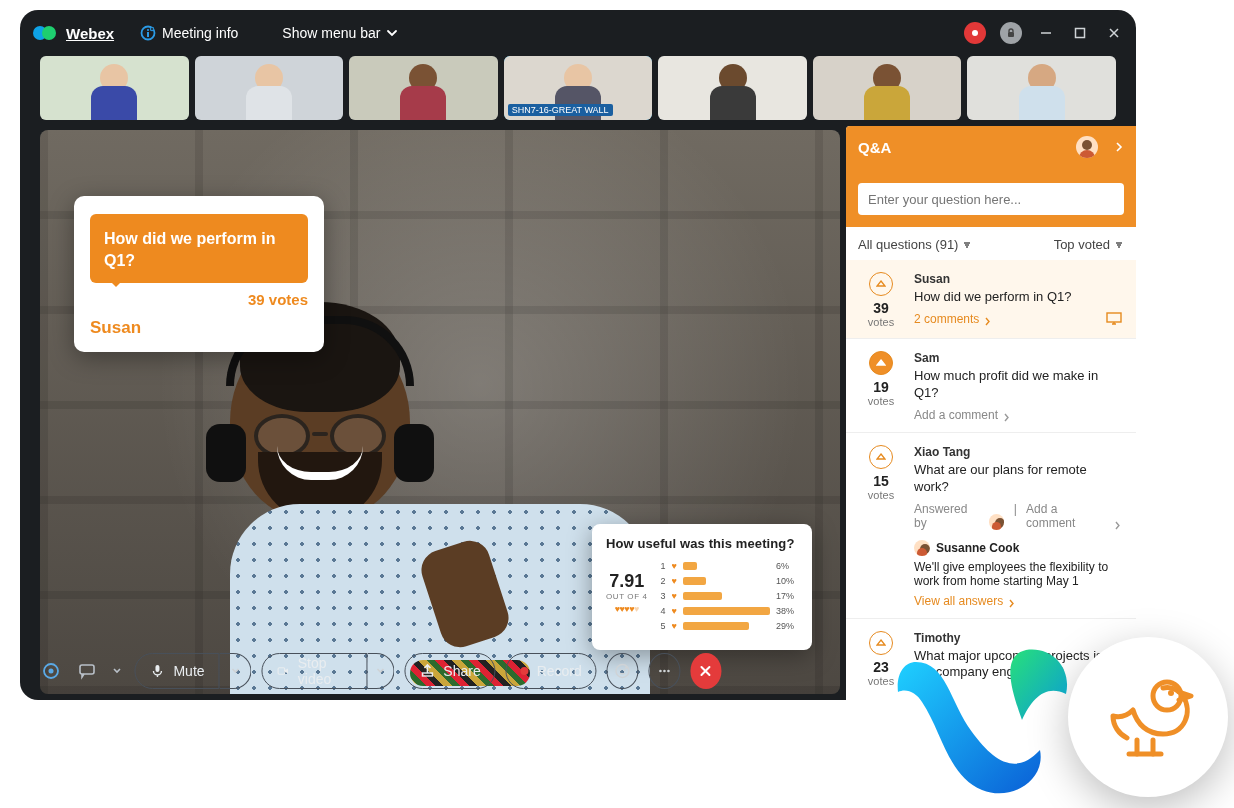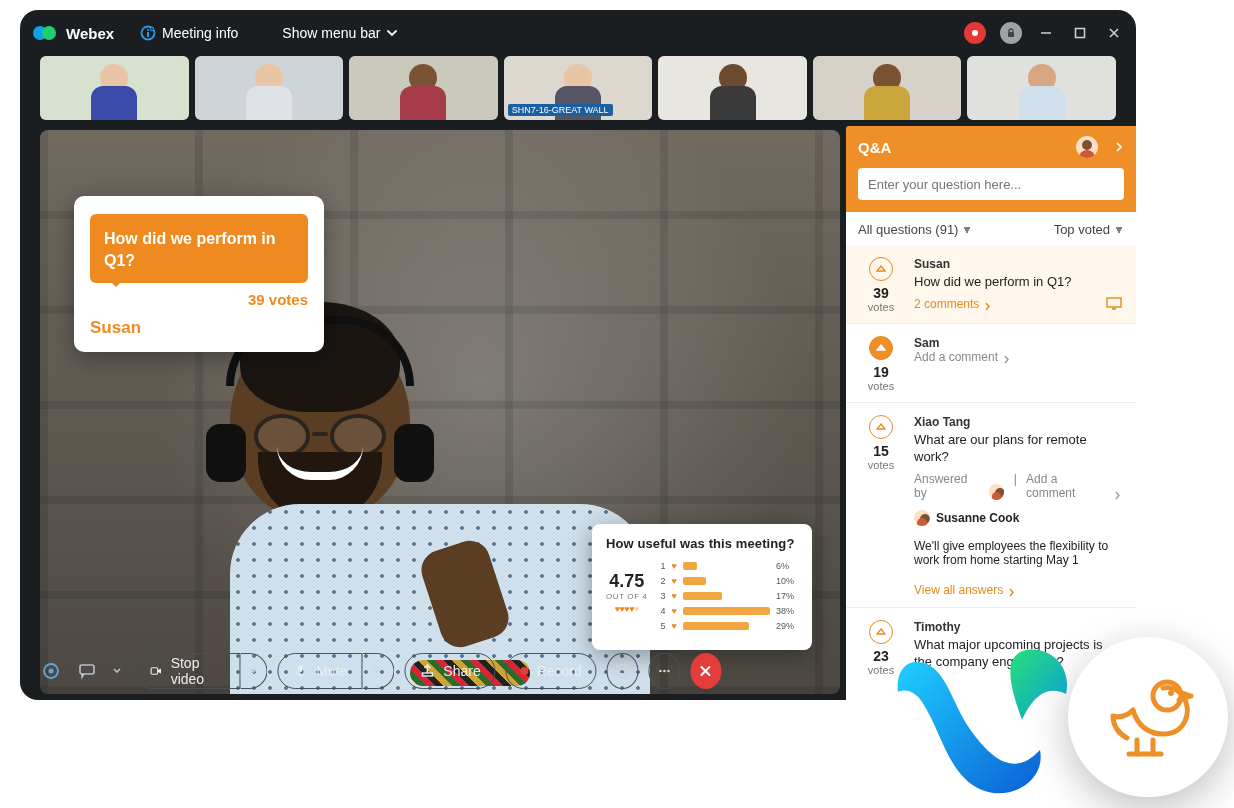--- a/index.html
+++ b/index.html
@@ -1,21 +1,21 @@
 <!DOCTYPE html>
 <html><head>
 <meta charset="utf-8">
 <style>
   * { box-sizing: border-box; margin: 0; padding: 0; font-family: -apple-system, BlinkMacSystemFont, "Segoe UI", Arial, sans-serif; }
   body { background:#fff; width:1234px; height:808px; position:relative; }
   .app { position:absolute; left:20px; top:10px; width:1116px; height:690px; background:#1b1e21; border-radius:18px; overflow:hidden; color:#fff; display:flex; flex-direction:column; }
 
   
   .titlebar { display:flex; align-items:center; height:46px; padding:0 12px; gap:18px; }
-  .tb-left { display:flex; align-items:center; gap:8px; }
+  .tb-left { display:flex; align-items:center; gap:8px;text-decoration:underline; }
   .webex-logo { width:26px; height:20px; position:relative; }
   .webex-logo svg { width:26px; height:20px; }
   .tb-brand { font-size:15px; font-weight:600; }
   .tb-info { display:flex; align-items:center; gap:6px; font-size:14px; margin-left:8px;}
   .tb-info svg { width:16px; height:16px; }
   .tb-menu { display:flex; align-items:center; gap:6px; font-size:14px; margin-left:26px;}
   .tb-menu svg{ width:12px; height:12px;}
   .tb-spacer { flex:1; }
   .tb-right { display:flex; align-items:center; gap:14px; }
   .circ-btn { width:22px; height:22px; border-radius:50%; display:flex; align-items:center; justify-content:center; }
@@ -107,21 +107,21 @@
   .tool-icons-left{ display:flex; gap:14px; align-items:center; margin-right:auto; margin-left:4px;}
   .tool-icons-left .ic{ width:22px;height:22px; display:flex; align-items:center; justify-content:center; color:#9ab;}
   .toolbar-center{ position:absolute; left:50%; transform:translateX(-50%); display:flex; gap:10px; align-items:center;}
 
   
   .panel{ width:290px; background:#fff; color:#222; display:flex; flex-direction:column; border-top-left-radius:4px; overflow:hidden;}
   .panel-top{ background:#1b1e21; color:#e7e9ec; height:40px; display:flex; align-items:center; padding:0 10px; gap:8px; font-size:13px;}
   .panel-top svg{width:14px;height:14px;}
   .panel-top .spacer{flex:1;}
   .panel-head{ background:#ef8f27; color:#fff; padding:10px 12px 12px 12px;}
-  .panel-head-top{ display:flex; align-items:center; gap:16px; font-size:15px; font-weight:600; margin-bottom:10px;}
+  .panel-head-top{ display:flex; align-items:center; gap:16px; font-size:15px; font-weight:600; margin-bottom:25px;}
   .panel-head-top .spc{flex:1;}
   .avatar{width:22px;height:22px;border-radius:50%;background:#ffe0c4;display:inline-block;position:relative;overflow:hidden;}
   .avatar:before{content:"";position:absolute;top:4px;left:6px;width:10px;height:10px;border-radius:50%;background:#7a5234;}
   .avatar:after{content:"";position:absolute;bottom:-4px;left:3px;right:3px;height:12px;border-radius:10px 10px 0 0;background:#cc5a34;}
   .qa-input{ width:100%; height:32px; border:none; border-radius:4px; padding:0 10px; font-size:13px; color:#888;}
   .panel-filter{ display:flex; align-items:center; justify-content:space-between; padding:10px 12px 8px 12px; font-size:13px; color:#444;}
   .sel{ display:inline-flex; align-items:center; gap:4px;}
   .sel svg{width:10px;height:10px;}
   .qlist{ flex:1; overflow:auto;}
   .qitem{ display:flex; gap:12px; padding:12px 14px 10px 14px; border-top:1px solid #eee;}
@@ -133,21 +133,21 @@
   .vote .num{ font-weight:600; font-size:14px; color:#222;}
   .vote .lab{ font-size:11px; color:#777;}
   .qbody{ flex:1; font-size:13px;}
   .qname{ font-weight:600; font-size:12px; color:#333;}
   .qtext{ margin:3px 0 6px 0; color:#222; line-height:1.3;}
   .qlink{ color:#e68a1f; font-size:12px; display:inline-flex; align-items:flex-end; gap:4px;}
   .qlink svg{width:9px;height:9px;}
   .qmeta{ color:#888; font-size:12px; display:flex; align-items:flex-end; gap:6px;}
   .qmeta .avatar{width:16px;height:16px;}
   .answer{ background:#fff; border-radius:4px; margin-top:10px; font-size:12px;}
-  .ans-name{font-weight:600; display:flex; align-items:center; gap:6px; margin-bottom:13px;}
+  .ans-name{font-weight:600; display:flex; align-items:center; gap:6px; margin-bottom:4px;}
   .ans-name .avatar{width:16px;height:16px;}
   .proj{ color:#e68a1f; margin-left:auto;}
 
   
   .logos{ position:absolute; right:6px; bottom:6px; display:flex; align-items:center;}
   .logo-circle{ width:160px; height:160px; border-radius:50%; background:#fff; box-shadow:0 12px 40px rgba(0,0,0,.25); display:flex; align-items:center; justify-content:center; margin-left:-18px;}
   .webex-big{ width:210px; height:170px; position:relative; z-index:2;}
   .pigeon svg{ width:110px; height:110px;}
   svg{display:block;}
 </style>
@@ -294,21 +294,21 @@
       <div class="callout">
         <div class="bubble">How did we perform in Q1?</div>
         <div class="call-votes">39 votes</div>
         <div class="call-name">Susan</div>
       </div>
 
       <div class="poll">
         <div class="poll-title">How useful was this meeting?</div>
         <div class="poll-body">
           <div class="poll-score">
-            <div class="avg">4.75</div>
+            <div class="avg">7.91</div>
             <div class="outof">OUT OF 4</div>
             <div class="hearts">♥♥♥♥<span style="opacity:.35">♥</span></div>
           </div>
           <div class="bars" id="poll-bars">
               <div class="bar-row">
                 <span class="lab">1</span>
                 <span class="heart">♥</span>
     <div class="bar-track">
                   <div class="bar-fill" style="width:15.789473684210526%"></div>
                 </div>
@@ -409,20 +409,21 @@
       <div class="tri filled">
         <svg viewBox="0 0 10 10">
                   <path d="M5 2l4 5H1z" fill="#fff" stroke="#fff" stroke-width="1.3"></path>
                 </svg>
       </div>
       <div class="num">19</div>
       <div class="lab">votes</div>
     </div>
     <div class="qbody">
               <div class="qname">Sam</div>
+    <div class="qtext">How much profit did we make in Q1?</div>
               <div style="display:flex;align-items:center;gap:6px">
                 <span class="qlink" style="color:#888">Add a comment <svg viewBox="0 0 9 9">
                     <path d="M3 1l3 3.5L3 8" fill="none" stroke="#999" stroke-width="1.4"></path>
                   </svg></span>
               </div>
             </div>
           </div>
           <div class="qitem">
     <div class="vote">
       <div class="tri ">
@@ -438,21 +439,21 @@
     <div class="qtext">What are our plans for remote work?</div>
               <div style="display:flex;align-items:center;gap:6px">
                 <span class="qmeta">Answered by <span class="avatar"></span> &nbsp;|&nbsp; </span>
                 <span class="qlink" style="color:#888">Add a comment <svg viewBox="0 0 9 9">
                     <path d="M3 1l3 3.5L3 8" fill="none" stroke="#999" stroke-width="1.4"></path>
                   </svg></span>
               </div>
               <div class="answer">
       <div class="ans-name"><span class="avatar"></span>Susanne Cook</div>
       <div>We'll give employees the flexibility to work from home starting May 1</div>
-      <div class="qlink" style="margin-top:16px">View all answers <svg viewBox="0 0 9 9">
+      <div class="qlink" style="margin-top:6px">View all answers <svg viewBox="0 0 9 9">
                     <path d="M3 1l3 3.5L3 8" fill="none" stroke="#e68a1f" stroke-width="1.4"></path>
                   </svg></div>
     </div>
             </div>
           </div>
           <div class="qitem">
     <div class="vote">
       <div class="tri ">
         <svg viewBox="0 0 10 10">
                   <path d="M5 2l4 5H1z" fill="none" stroke="#e68a1f" stroke-width="1.3"></path>
@@ -486,38 +487,38 @@
         </span>
       <svg width="10" height="10" viewBox="0 0 10 10">
           <path d="M2 3l3 3 3-3" fill="none" stroke="#b9c0c8" stroke-width="1.6"></path>
         </svg>
     </div>
 
     <div class="toolbar-center">
       <div class="split">
         <div class="pill">
           <svg viewBox="0 0 16 16">
-              <rect x="2" y="4" width="8" height="8" rx="1.5" fill="none" stroke="#e9edf0" stroke-width="1.4"></rect>
-              <path d="M10 7l4-2v6l-4-2z" fill="#e9edf0"></path>
-            </svg>
-          <span>Stop video</span>
+              <rect x="6" y="2" width="4" height="7" rx="2" fill="#e9edf0"></rect>
+              <path d="M4 8a4 4 0 008 0M8 12v2" stroke="#e9edf0" stroke-width="1.4" fill="none"></path>
+            </svg>
+          <span>Mute</span>
         </div>
         <div class="drop">
             <svg width="10" height="10" viewBox="0 0 10 10">
               <path d="M2 3l3 3 3-3" fill="none" stroke="#cfd3d6" stroke-width="1.6"></path>
             </svg>
           </div>
       </div>
       <div class="split">
         <div class="pill">
           <svg viewBox="0 0 16 16">
-              <rect x="6" y="2" width="4" height="7" rx="2" fill="#e9edf0"></rect>
-              <path d="M4 8a4 4 0 008 0M8 12v2" stroke="#e9edf0" stroke-width="1.4" fill="none"></path>
-            </svg>
-          <span>Mute</span>
+              <rect x="2" y="4" width="8" height="8" rx="1.5" fill="none" stroke="#e9edf0" stroke-width="1.4"></rect>
+              <path d="M10 7l4-2v6l-4-2z" fill="#e9edf0"></path>
+            </svg>
+          <span>Stop video</span>
         </div>
         <div class="drop">
             <svg width="10" height="10" viewBox="0 0 10 10">
               <path d="M2 3l3 3 3-3" fill="none" stroke="#cfd3d6" stroke-width="1.6"></path>
             </svg>
           </div>
       </div>
       <div class="pill">
         <svg viewBox="0 0 16 16">
             <path d="M8 2v8M5 5l3-3 3 3" fill="none" stroke="#e9edf0" stroke-width="1.6"></path>

